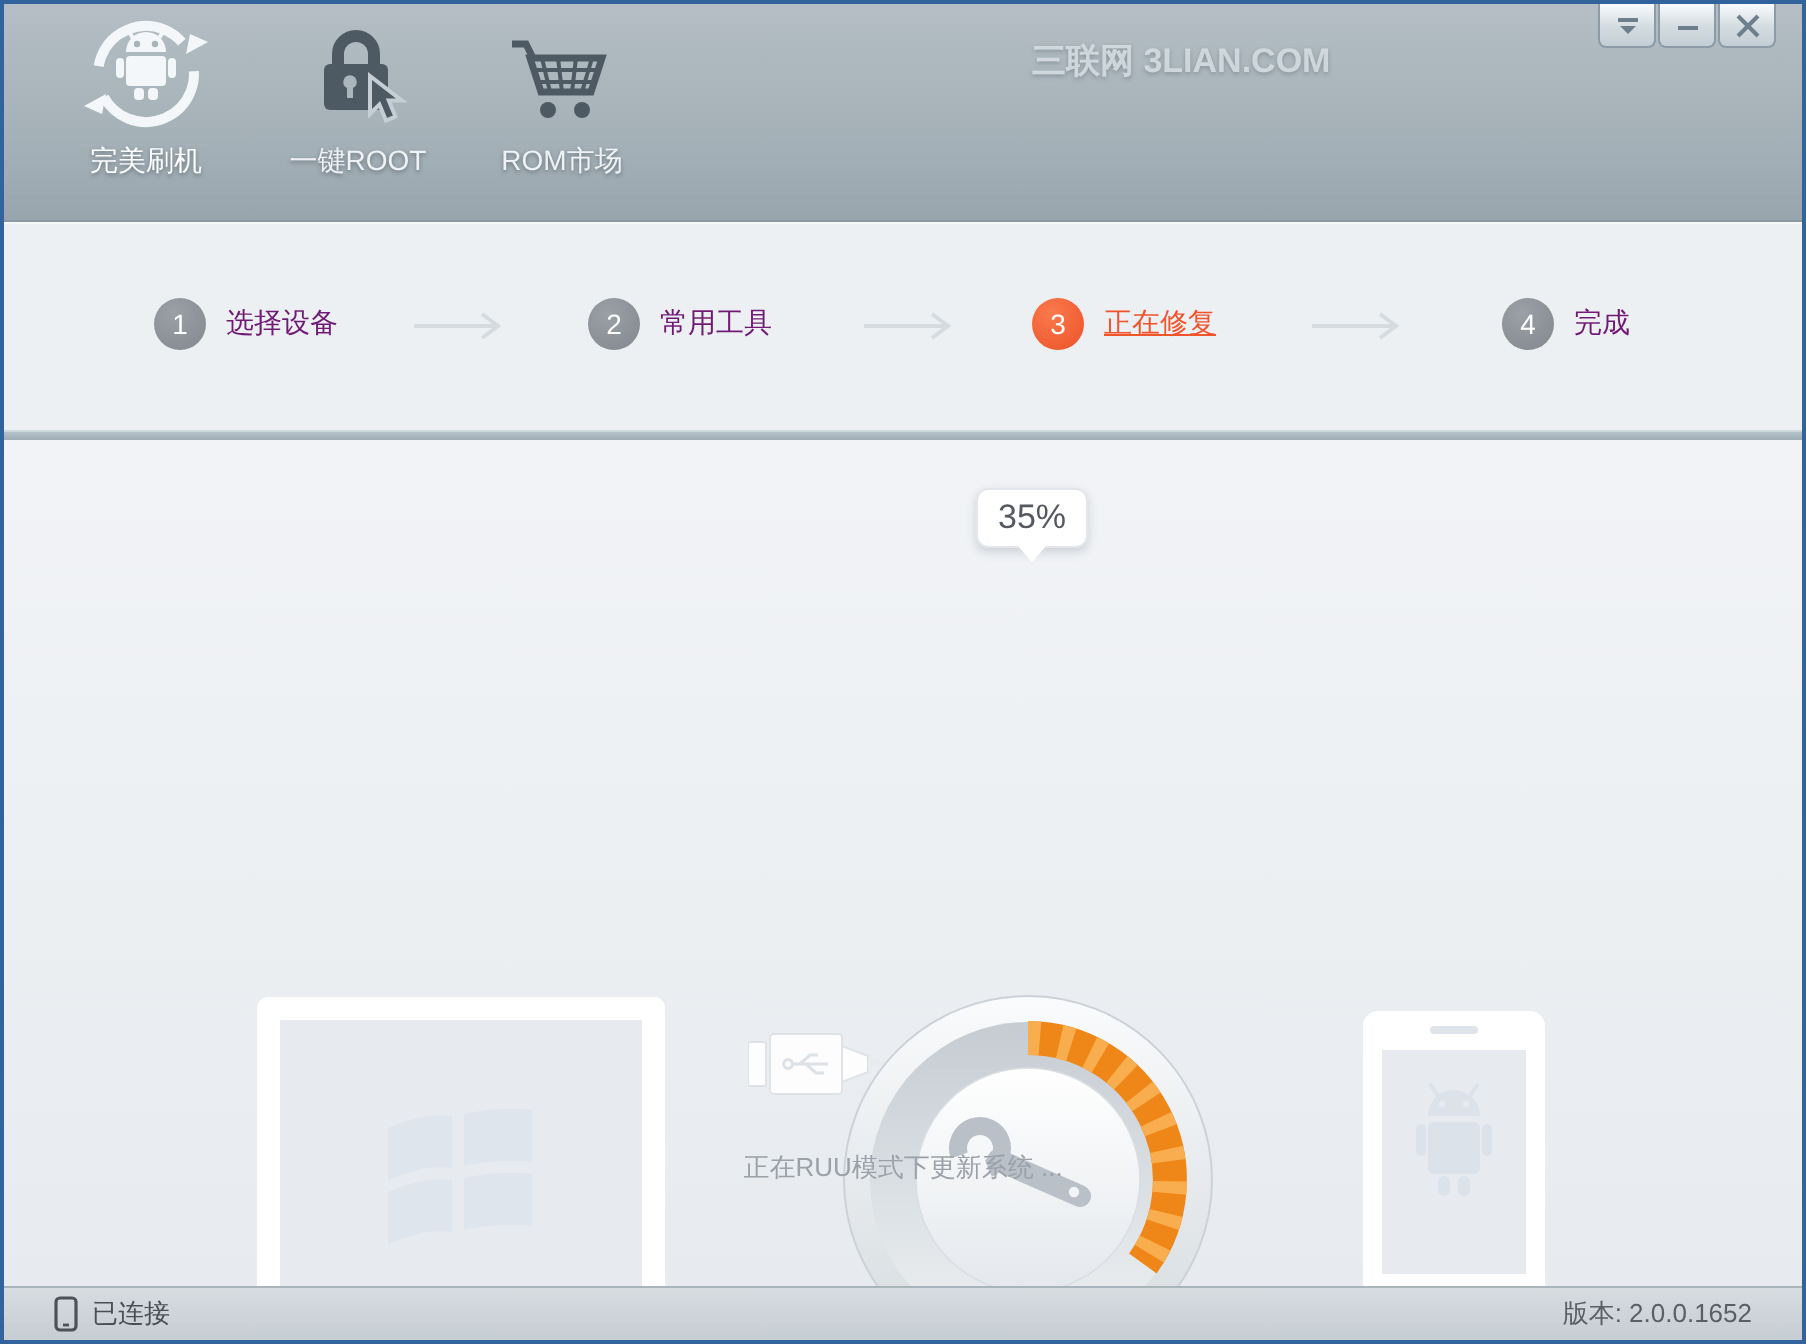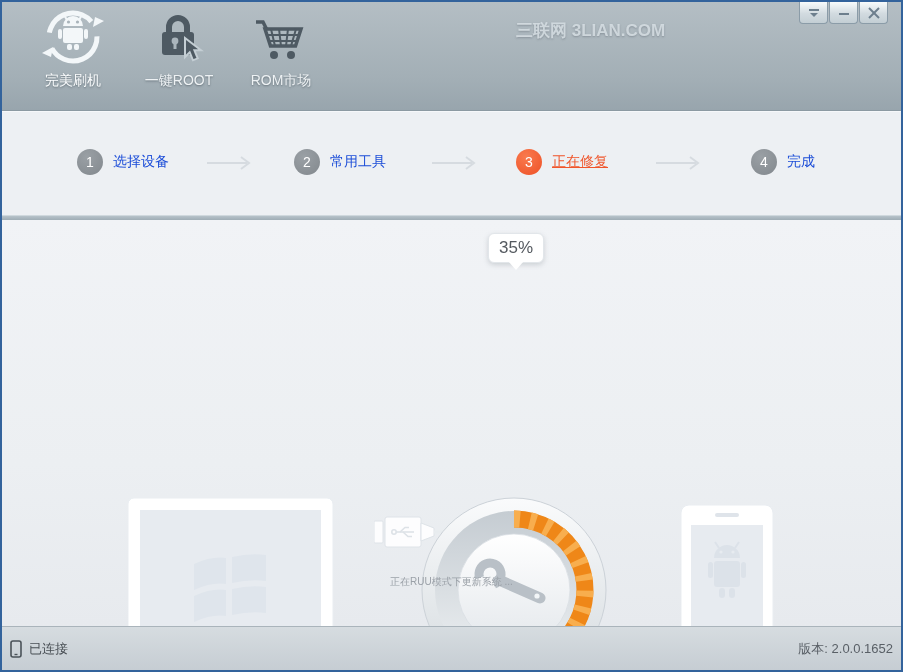--- a/index.html
+++ b/index.html
@@ -68,21 +68,21 @@
     background:#edf0f3; position:relative;
     border-top:1px solid #f6f8fa;
   }
   .step { position:absolute; top:37px; display:flex; align-items:center; gap:10px; }
   .step-circle {
     width:26px; height:26px; border-radius:50%;
     background:radial-gradient(circle at 38% 30%, #9aa0a5, #82888d);
     color:#fff; font-size:14px;
     display:flex; align-items:center; justify-content:center;
   }
-  .step-label { font-size:14px; color:#1d4ed8; white-space:nowrap; }
+  .step-label { font-size:14px; color:#701a75; white-space:nowrap; }
   .step.active .step-circle { background:radial-gradient(circle at 38% 30%, #f97a4e, #ee5126); }
   .step.active .step-label { color:#f0552b;text-decoration:underline; }
   .step-arrow { position:absolute; top:44px; }
   .sep-band {
     height:5px; flex:0 0 auto;
     background:linear-gradient(#b6c2c9, #9fadb5);
     border-top:1px solid #cfd8dd;
   }
   
   .main-panel {
@@ -90,40 +90,40 @@
     background:linear-gradient(#f1f3f6, #eceff2 60%, #e7eaee);
     overflow:hidden;
   }
   .illus { position:absolute; }
   .monitor-svg { left:126px; top:278px; }
   .phone-svg  { left:679px; top:285px; }
   .cable-left  { left:372px; top:292px; }
   .cable-right { left:558px; top:419px; }
   .gauge-svg  { left:400px; top:258px; }
   .tooltip {
-    position:absolute; left:486px; top:13px;
+    position:absolute; left:486px; top:24px;
     background:#fff; border:1px solid #e2e6ea; border-radius:6px;
     padding:4px 10px; font-size:17px; color:#54595f;
     box-shadow:0 2px 5px rgba(100,110,120,.25);
   }
   .tooltip::after {
     content:""; position:absolute; left:50%; bottom:-8px; margin-left:-8px;
     border:8px solid transparent; border-bottom:none; border-top:9px solid #fff;
   }
   .main-message {
     position:absolute; left:0; right:0; top:355px;
-    text-align:center; font-size:10px; color:#9ba1a8;
+    text-align:center; font-size:13px; color:#9ba1a8;
   }
   
   .status-bar {
-    height:44px; flex:0 0 auto;
+    height:27px; flex:0 0 auto;
     background:linear-gradient(#d6dce0, #c6cdd3);
     border-top:1px solid #aab4bb;
     display:flex; align-items:center; justify-content:space-between;
-    padding:0 8px;
+    padding:0 25px;
   }
   .conn { display:flex; align-items:center; gap:7px; font-size:13px; color:#494f55; }
   .version { font-size:13px; color:#595f66; }
 </style>
 </head>
 <body>
 
 <div class="window">
 
   <div class="toolbar">

